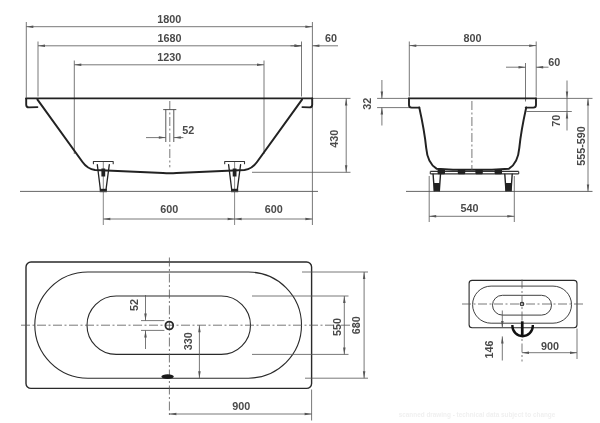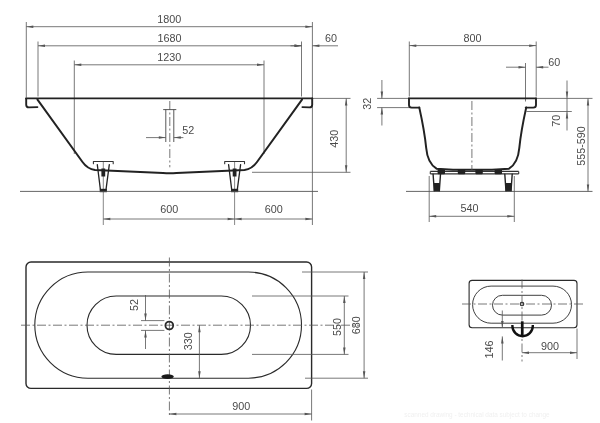--- a/index.html
+++ b/index.html
@@ -1,14 +1,14 @@
 <!DOCTYPE html>
 <html><head><meta charset="utf-8"><style>
 html,body{margin:0;padding:0;background:#ffffff;}
-#wrap{width:600px;height:423px;overflow:hidden;}
+#wrap{width:600px;height:423px;overflow:hidden;font-weight:bold;}
 svg{display:block;filter:blur(0.42px);}
 </style></head><body>
 <div id="wrap">
 <svg width="600" height="423" viewBox="0 0 600 423">
 <defs>
         <filter id="wblur">
           <feGaussianBlur stdDeviation="0.6"></feGaussianBlur>
         </filter>
       </defs>
 <rect width="600" height="423" fill="#ffffff"></rect>

